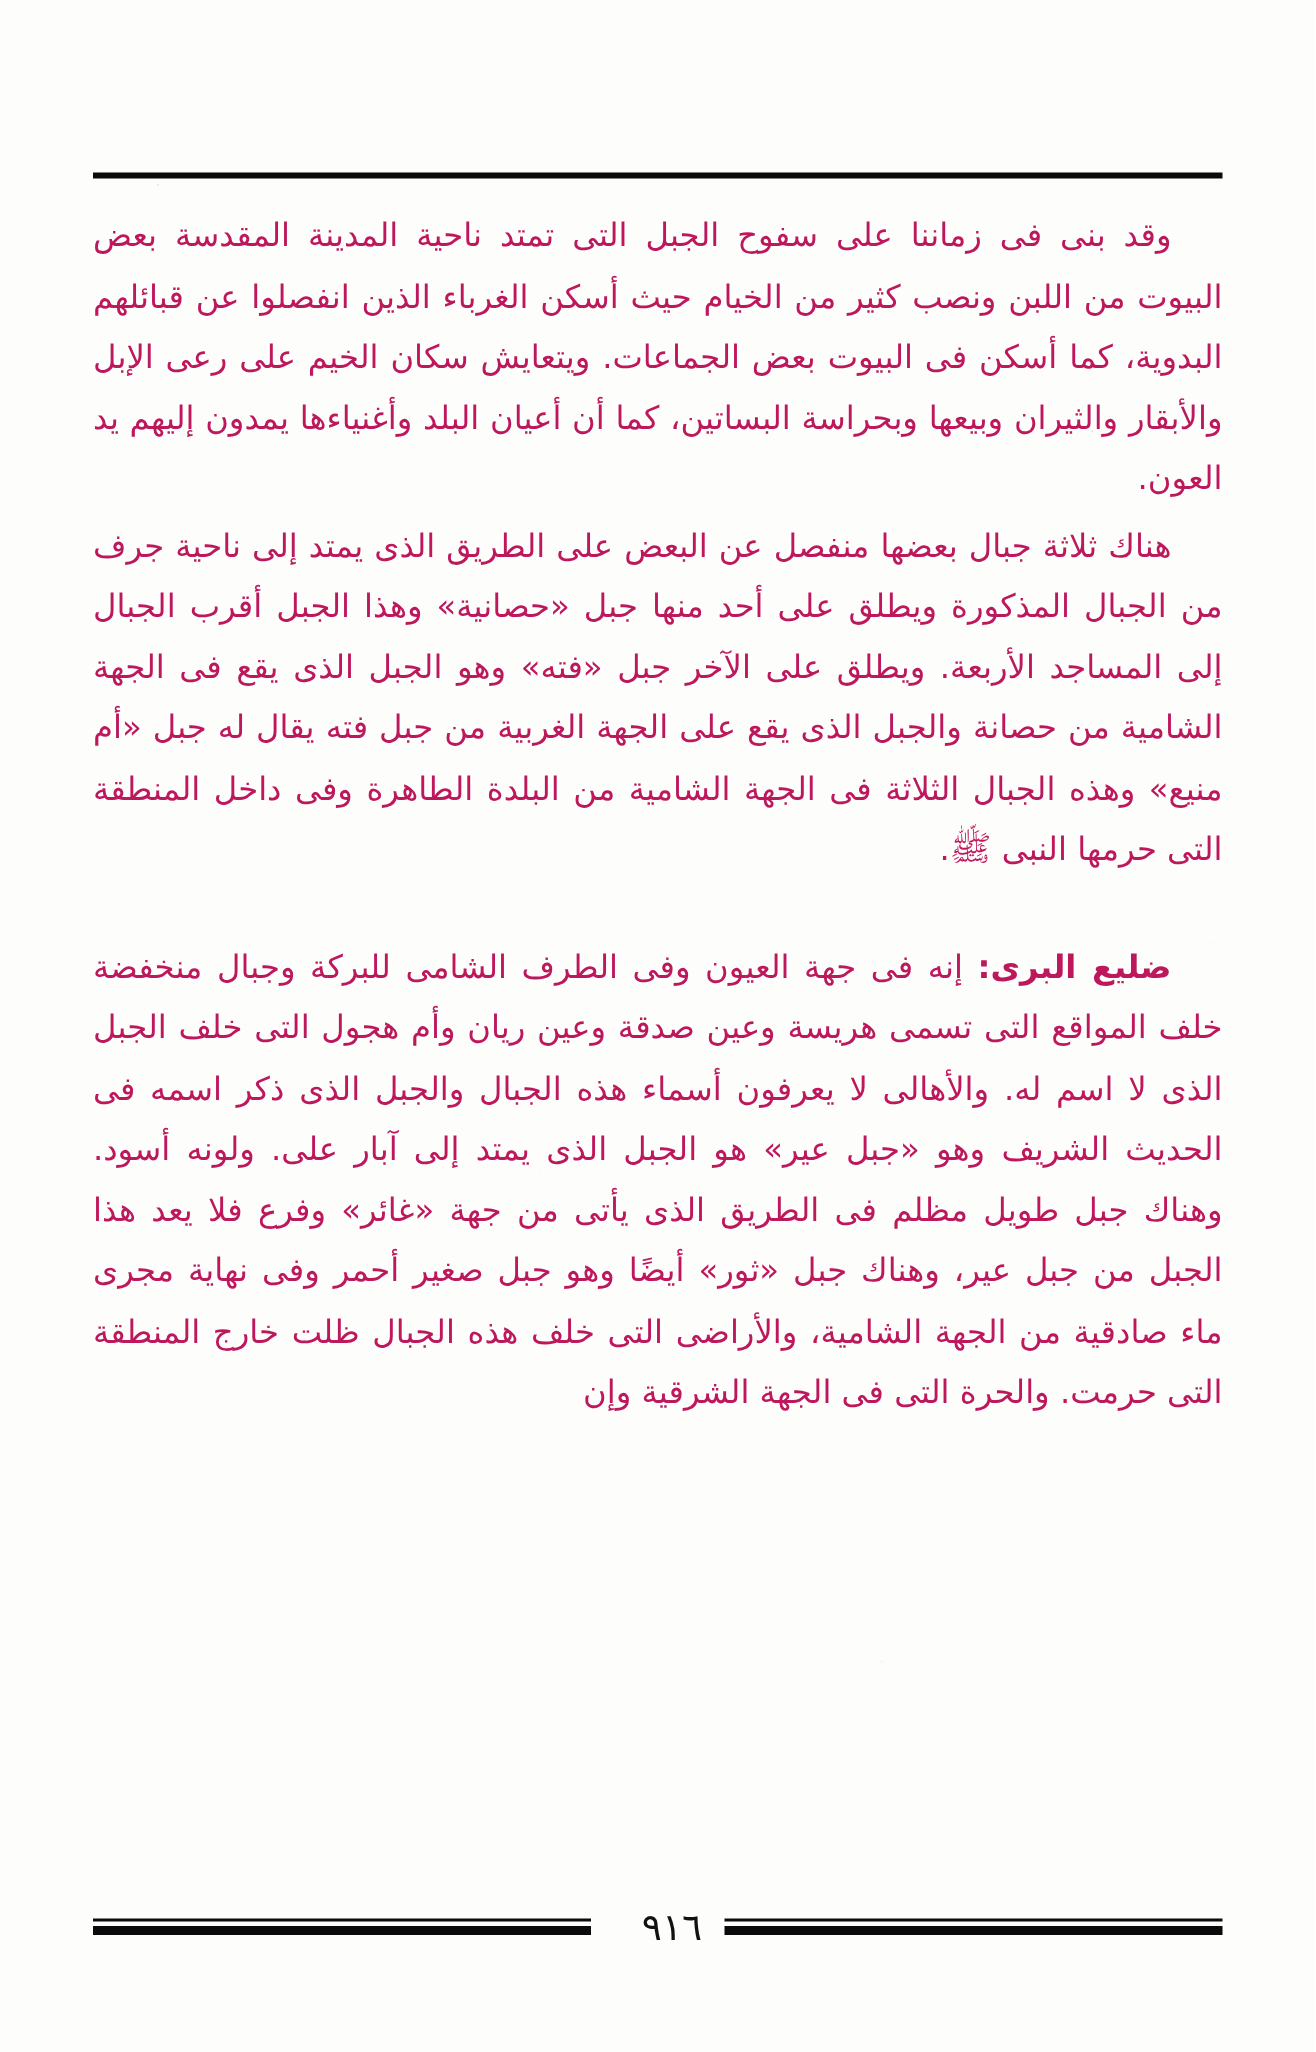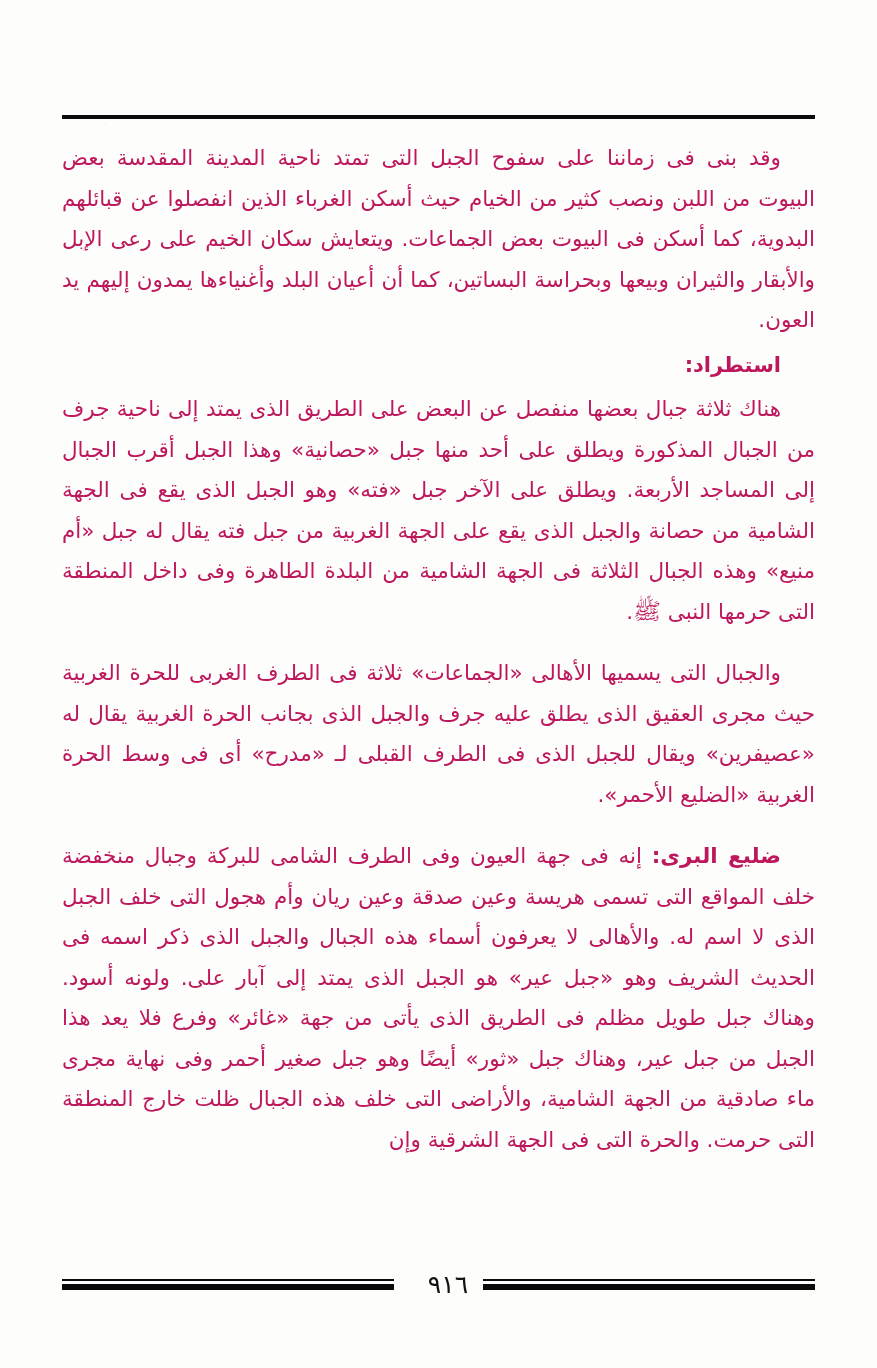--- a/index.html
+++ b/index.html
@@ -149,27 +149,25 @@
   <div class="scan-noise"></div>
 
   <div class="content">
 
     <div class="top-rule"></div>
 
     <div class="body-text">
 
       <p class="para">وقد بنى فى زماننا على سفوح الجبل التى تمتد ناحية المدينة المقدسة بعض البيوت من اللبن ونصب كثير من الخيام حيث أسكن الغرباء الذين انفصلوا عن قبائلهم البدوية، كما أسكن فى البيوت بعض الجماعات. ويتعايش سكان الخيم على رعى الإبل والأبقار والثيران وبيعها وبحراسة البساتين، كما أن أعيان البلد وأغنياءها يمدون إليهم يد العون.</p>
 
-      <p class="para section-heading">استطراد:</p>
 
       <p class="para"><span>هناك ثلاثة جبال بعضها منفصل عن البعض على الطريق الذى يمتد إلى ناحية جرف من الجبال المذكورة ويطلق على أحد منها جبل «حصانية» وهذا الجبل أقرب الجبال إلى المساجد الأربعة. ويطلق على الآخر جبل «فته» وهو الجبل الذى يقع فى الجهة الشامية من حصانة والجبل الذى يقع على الجهة الغربية من جبل فته يقال له جبل «أم منيع» وهذه الجبال الثلاثة فى الجهة الشامية من البلدة الطاهرة وفى داخل المنطقة التى حرمها النبى </span><span class="honorific">ﷺ</span><span>.</span></p>
 
       <div class="para-gap"></div>
 
-      <p class="para">والجبال التى يسميها الأهالى «الجماعات» ثلاثة فى الطرف الغربى للحرة الغربية حيث مجرى العقيق الذى يطلق عليه جرف والجبل الذى بجانب الحرة الغربية يقال له «عصيفرين» ويقال للجبل الذى فى الطرف القبلى لـ «مدرح» أى فى وسط الحرة الغربية «الضليع الأحمر».</p>
 
       <div class="para-gap"></div>
 
       <p class="para"><span class="lead-in">ضليع البرى:</span><span> إنه فى جهة العيون وفى الطرف الشامى للبركة وجبال منخفضة خلف المواقع التى تسمى هريسة وعين صدقة وعين ريان وأم هجول التى خلف الجبل الذى لا اسم له. والأهالى لا يعرفون أسماء هذه الجبال والجبل الذى ذكر اسمه فى الحديث الشريف وهو «جبل عير» هو الجبل الذى يمتد إلى آبار على. ولونه أسود. وهناك جبل طويل مظلم فى الطريق الذى يأتى من جهة «غائر» وفرع فلا يعد هذا الجبل من جبل عير، وهناك جبل «ثور» أيضًا وهو جبل صغير أحمر وفى نهاية مجرى ماء صادقية من الجهة الشامية، والأراضى التى خلف هذه الجبال ظلت خارج المنطقة التى حرمت. والحرة التى فى الجهة الشرقية وإن</span></p>
 
     </div>
   </div>
 
   <div class="footer">
     <div class="rule-group">

